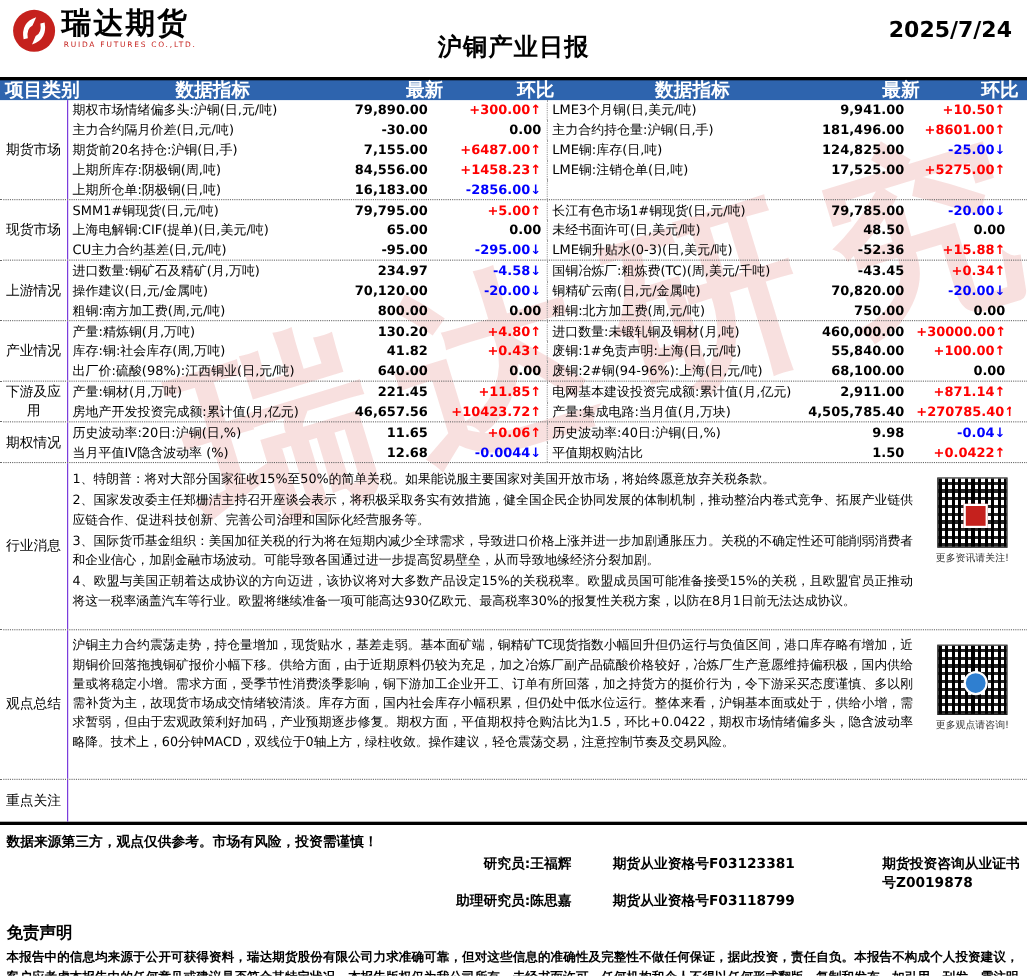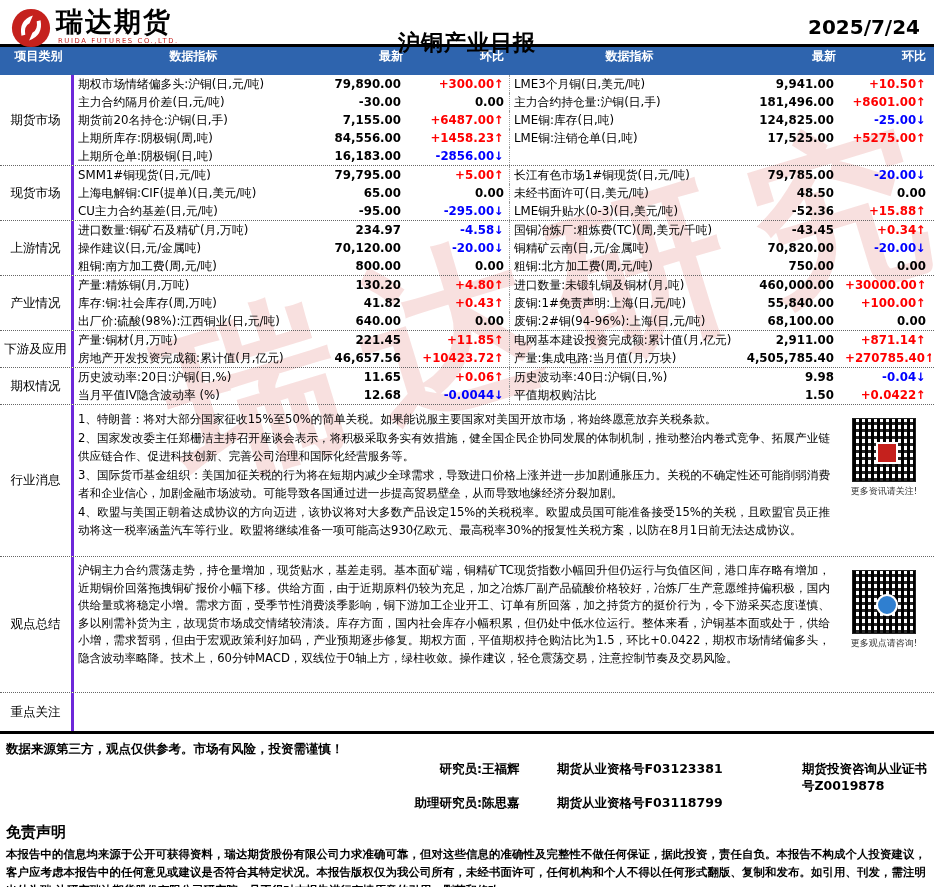--- a/index.html
+++ b/index.html
@@ -9,44 +9,44 @@
     font-family: "DejaVu Sans", "Liberation Sans", sans-serif; color:#000;
   }
   .watermark {
     position:absolute; top:300px; left:170px; z-index:0; pointer-events:none;
     font-size:175px; font-weight:bold; letter-spacing:28px; white-space:nowrap;
     color: rgba(214,60,56,0.16); transform: rotate(-17deg); transform-origin:left center;
   }
   .layer { position:relative; z-index:1; }
 
   
-  .header { height:44px; display:flex; align-items:flex-start; padding:7px 14px 0 10px; position:relative; }
+  .header { height:70px; display:flex; align-items:flex-start; padding:7px 14px 0 10px; position:relative; }
   .logo-block { display:flex; align-items:flex-start; }
   .logo-svg { width:42px; height:42px; margin-right:4px; }
   .logo-texts { display:flex; flex-direction:column; }
   .logo-cn { font-size:27px; font-weight:bold; letter-spacing:2px; line-height:30px; }
   .logo-en { font-size:6.8px; color:#c5211d; letter-spacing:1.6px; margin-left:2px; }
   .report-title { position:absolute; left:50%; transform:translateX(-50%); top:28px; font-size:22px; font-weight:bold; letter-spacing:1px; }
   .report-date { margin-left:auto; font-size:20px; font-weight:bold; margin-top:8px; }
 
   
   .thead {
     display:grid; grid-template-columns:77px 233px 105px 97px 235px 101px 86px;
-    background: var(--header-bg, #2E64AE); color:#fff; font-weight:bold; font-size:12px;
-    height:31px; line-height:19px; border-top:3px solid #000;
+    background: var(--header-bg, #2E64AE); color:#fff; font-weight:bold; font-size:17px;
+    height:21px; line-height:19px; border-top:3px solid #000;
   }
   .th { text-align:center; }
   .th.num { text-align:right; padding-right:12px; }
   .th.chg { text-align:right; padding-right:8px; }
 
   
   .section { display:flex; }
   .section + .section, .textsec { border-top:1px dotted #666; }
   .cat {
-    width:74px; border-right:3px solid #6d28d9; display:flex; align-items:center; justify-content:center;
+    width:62px; border-right:1px solid #6d28d9; display:flex; align-items:center; justify-content:center;
     font-size:12.5px; flex:none; text-align:center;
   }
   .rows { flex:1; }
   .row { display:grid; grid-template-columns:233px 105px 97px 235px 101px 86px; height:18px; line-height:18px; font-size:11.8px; }
   .cell { white-space:nowrap; overflow:hidden; }
   .ind { padding-left:4px; }
   .rind { border-left:1px dotted #999; }
   .val { text-align:right; font-weight:bold; padding-right:11px; }
   .chg { text-align:right; font-weight:bold; padding-right:5px; }
   .up   { color: var(--up,#ff0000); }

